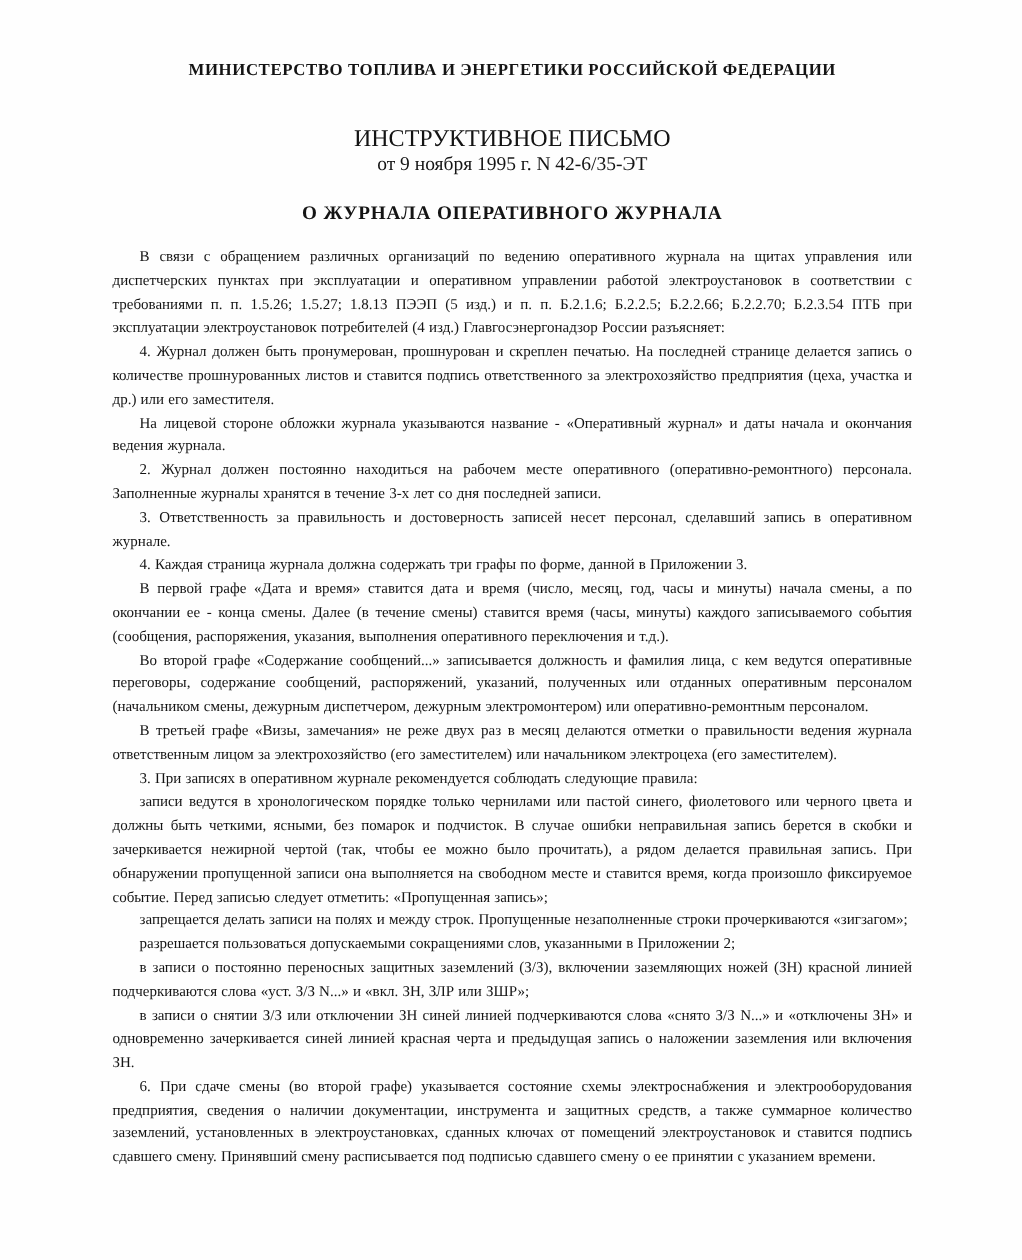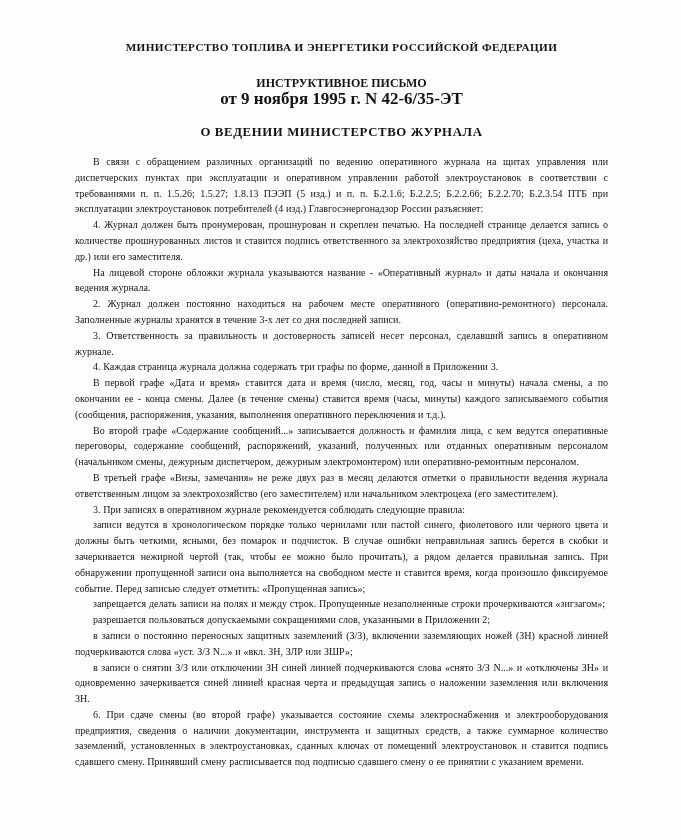--- a/index.html
+++ b/index.html
@@ -19,31 +19,31 @@
     padding: 41px 73px 0 75px;
   }
   .doc-header {
     text-align: center;
   }
   .ministry {
     font-size: 11.2px;
     font-weight: bold;
     letter-spacing: 0.4px;
     line-height: 12px;
-    margin: 0 0 22px 0;
+    margin: 0 0 32px 0;
   }
   .letter-type {
-    font-size: 12px;
-    font-weight: bold;
+    font-size: 16px;
+    font-weight: normal;
     line-height: 16px;
     margin: 0;
   }
   .letter-date {
-    font-size: 17px;
-    font-weight: bold;
+    font-size: 13px;
+    font-weight: normal;
     line-height: 16px;
     margin: 0 0 19px 0;
   }
   .doc-title {
     font-size: 12.8px;
     font-weight: bold;
     letter-spacing: 0.6px;
     line-height: 13px;
     margin: 0 0 15px 0;
   }
@@ -64,21 +64,21 @@
 
 <div class="page">
 
   <div class="doc-header">
     <p class="ministry">МИНИСТЕРСТВО ТОПЛИВА И ЭНЕРГЕТИКИ РОССИЙСКОЙ ФЕДЕРАЦИИ</p>
 
     <p class="letter-type">ИНСТРУКТИВНОЕ ПИСЬМО</p>
 
     <p class="letter-date">от 9 ноября 1995 г. N 42-6/35-ЭТ</p>
 
-    <p class="doc-title">О ВЕДЕНИИ МИНИСТЕРСТВО ЖУРНАЛА</p>
+    <p class="doc-title">О ЖУРНАЛА ОПЕРАТИВНОГО ЖУРНАЛА</p>
   </div>
 
   <div class="doc-body">
     <p>В связи с обращением различных организаций по ведению оперативного журнала на щитах управления или диспетчерских пунктах при эксплуатации и оперативном управлении работой электроустановок в соответствии с требованиями п. п. 1.5.26; 1.5.27; 1.8.13 ПЭЭП (5 изд.) и п. п. Б.2.1.6; Б.2.2.5; Б.2.2.66; Б.2.2.70; Б.2.3.54 ПТБ при эксплуатации электроустановок потребителей (4 изд.) Главгосэнергонадзор России разъясняет:</p>
     <p>4. Журнал должен быть пронумерован, прошнурован и скреплен печатью. На последней странице делается запись о количестве прошнурованных листов и ставится подпись ответственного за электрохозяйство предприятия (цеха, участка и др.) или его заместителя.</p>
     <p>На лицевой стороне обложки журнала указываются название - «Оперативный журнал» и даты начала и окончания ведения журнала.</p>
     <p>2. Журнал должен постоянно находиться на рабочем месте оперативного (оперативно-ремонтного) персонала. Заполненные журналы хранятся в течение 3-х лет со дня последней записи.</p>
     <p>3. Ответственность за правильность и достоверность записей несет персонал, сделавший запись в оперативном журнале.</p>
     <p>4. Каждая страница журнала должна содержать три графы по форме, данной в Приложении 3.</p>
     <p>В первой графе «Дата и время» ставится дата и время (число, месяц, год, часы и минуты) начала смены, а по окончании ее - конца смены. Далее (в течение смены) ставится время (часы, минуты) каждого записываемого события (сообщения, распоряжения, указания, выполнения оперативного переключения и т.д.).</p>

